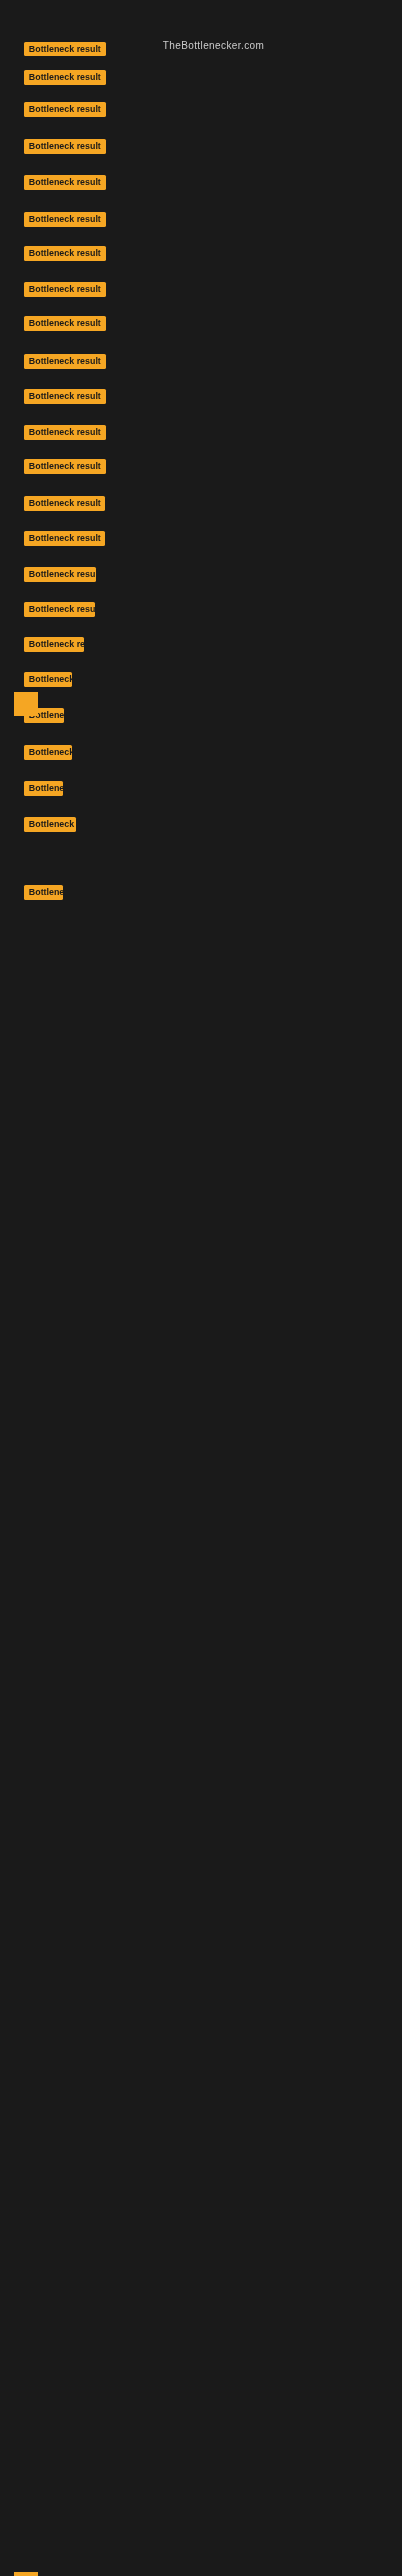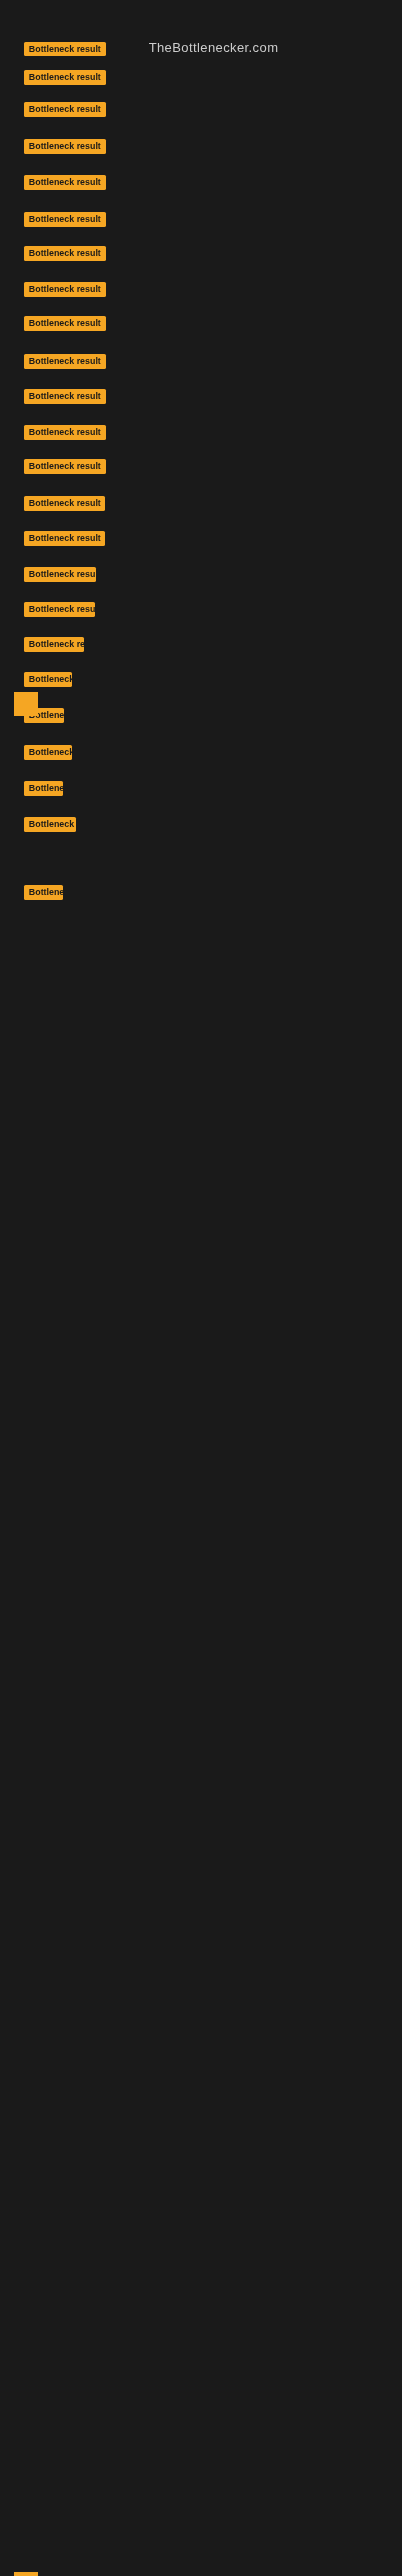--- a/index.html
+++ b/index.html
@@ -13,21 +13,21 @@
       min-height: 2576px;
       background-color: #1a1a1a;
       font-family: Arial, sans-serif;
       position: relative;
       overflow-x: hidden;
     }
 
     .site-title {
       text-align: center;
       color: #cccccc;
-      font-size: 13px;
+      font-size: 10px;
       padding: 16px 0;
       letter-spacing: 0.4px;
     }
 
     .bottleneck-badge {
       display: inline-block;
       background-color: #f5a623;
       color: #1a1a1a;
       font-size: 8.9px;
       font-weight: bold;

